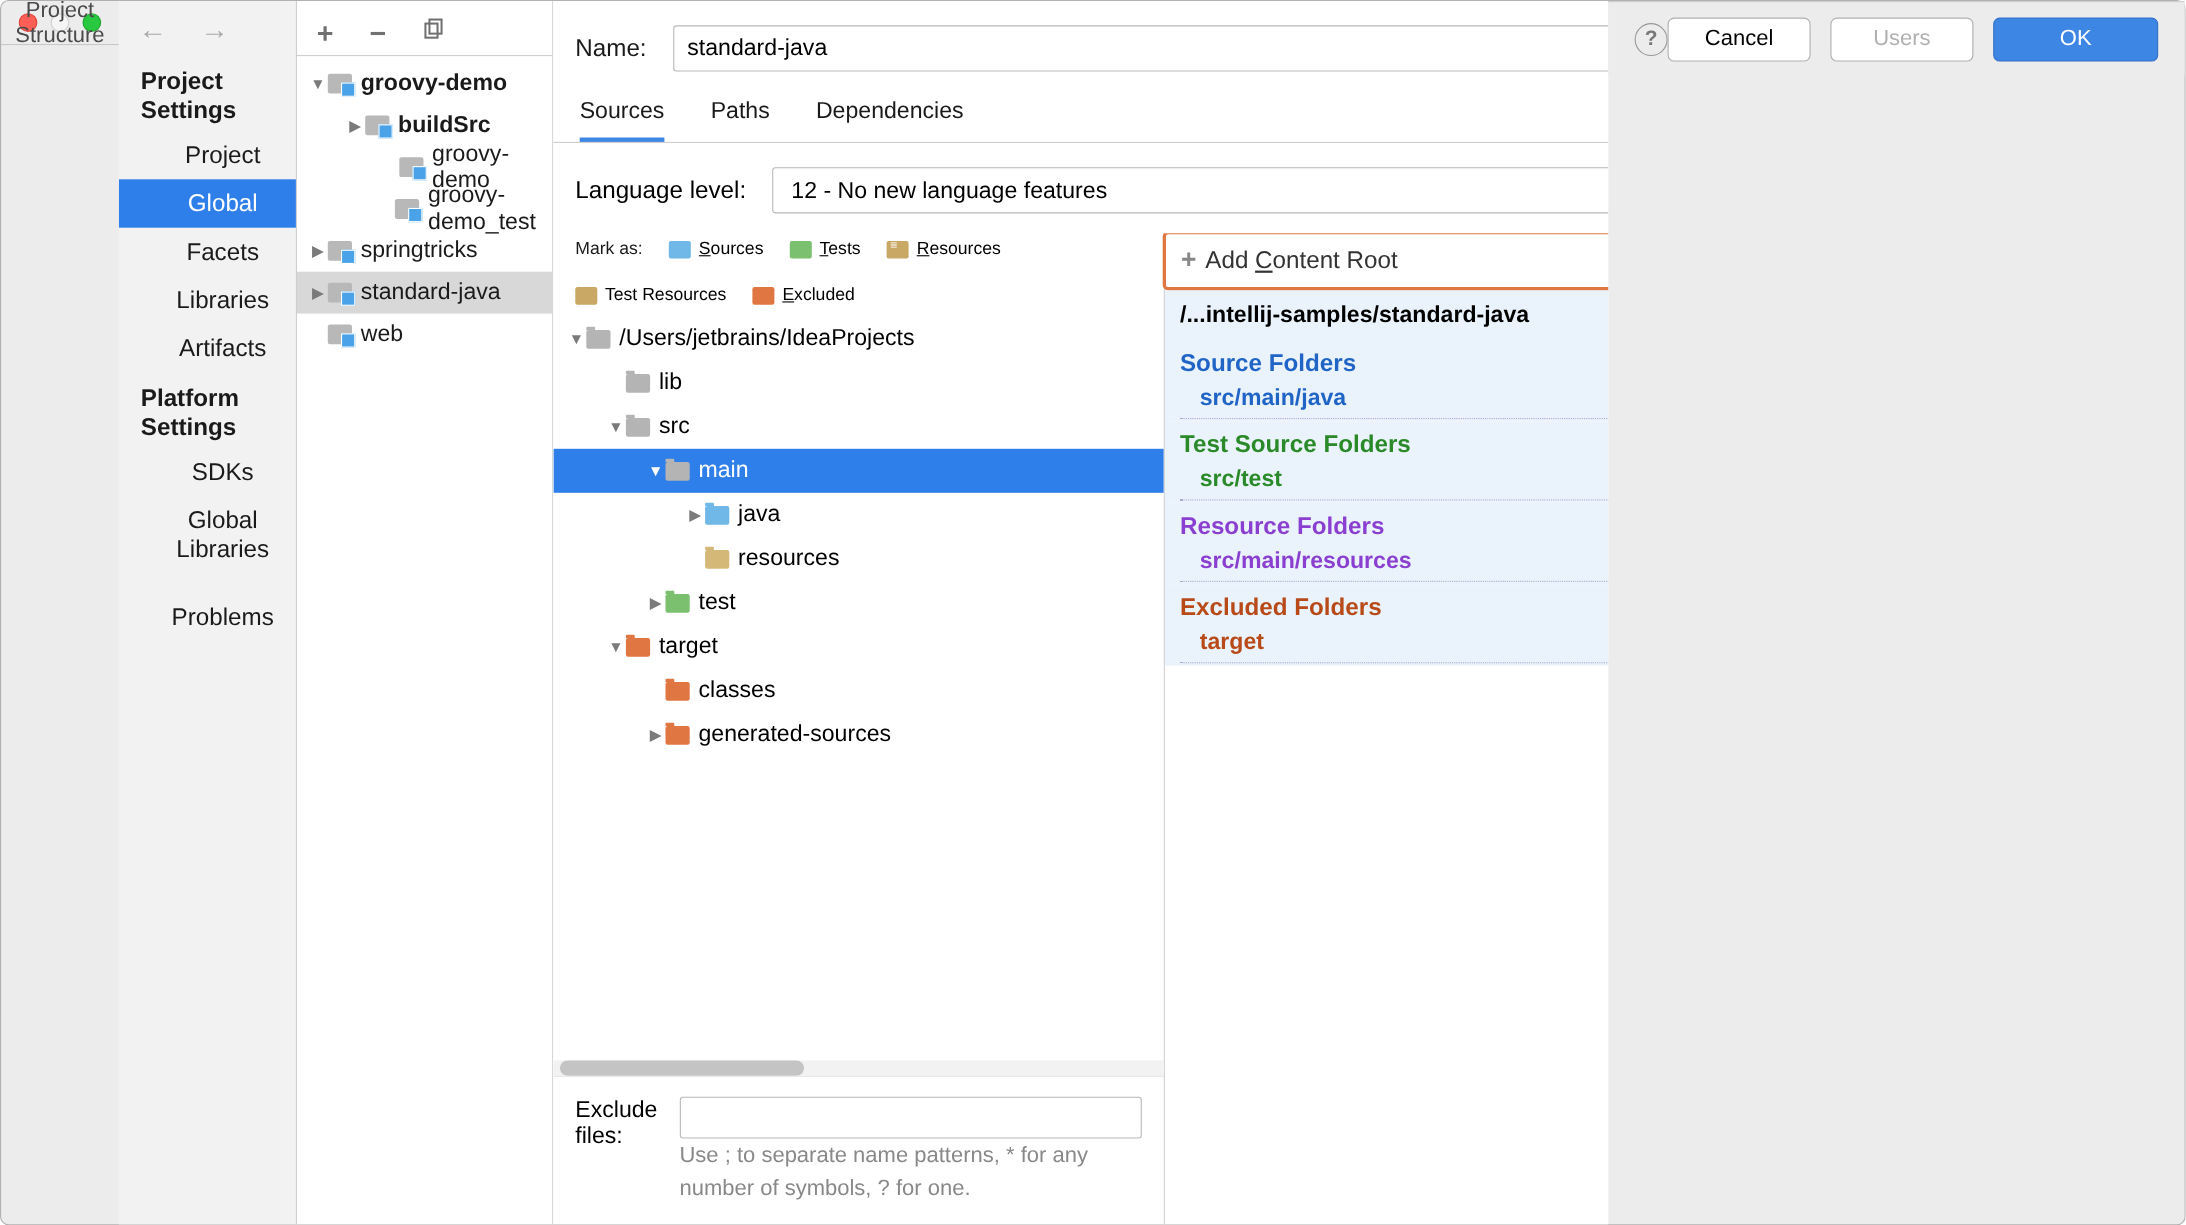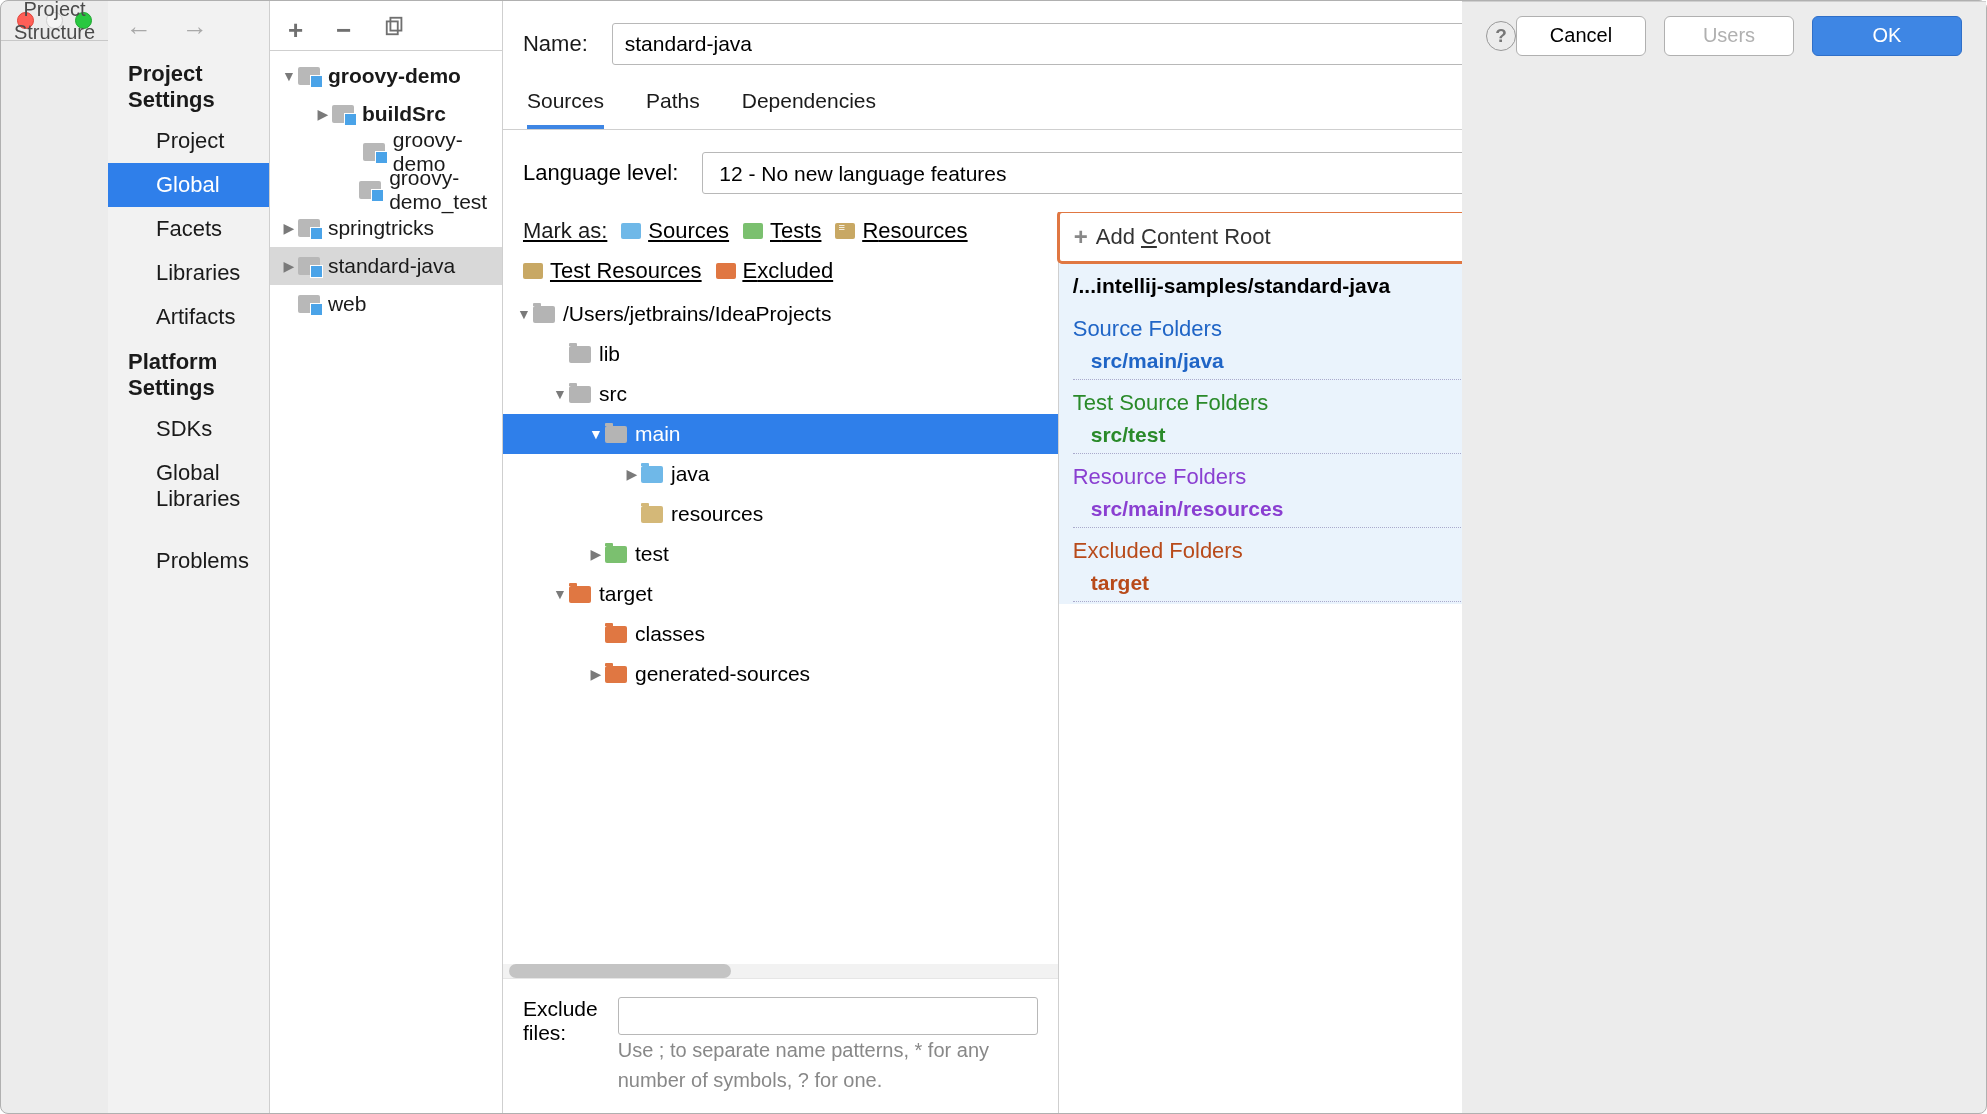--- a/index.html
+++ b/index.html
@@ -11,21 +11,21 @@
 .t-red { background: #ff5f57; border: 1px solid #e14137; }
 .t-yel { background: #f5f5f5; border: 1px solid #d0d0d0; }
 .t-grn { background: #28c840; border: 1px solid #1fa62f; }
 .title { position: absolute; left: 0; right: 0; text-align: center; font-size: 20px; color: #4a4a4a; }
 .body { flex: 1; display: flex; background: #fff; overflow: hidden; }
 
 
 .sidebar { width: 370px; background: #f2f2f2; border-right: 1px solid #cfcfcf; display: flex; flex-direction: column; }
 .nav-arrows { height: 50px; display: flex; align-items: center; gap: 30px; padding-left: 18px; color: #a9a9a9; font-size: 26px; }
 .sidebar h3 { font-size: 22px; font-weight: 700; color: #1a1a1a; padding: 10px 20px 6px; }
-.side-item { font-size: 22px; color: #1a1a1a; padding: 9px 20px 9px 48px; cursor: default; }
+.side-item { font-size: 22px; color: #1a1a1a; padding: 9px 20px 9px 48px; cursor: default; text-align: center; }
 .side-item.selected { background: #2f7fea; color: #fff; }
 .side-item.spaced { margin-top: 18px; }
 
 
 .mid { width: 425px; border-right: 1px solid #cfcfcf; background: #fff; display: flex; flex-direction: column; }
 .mid-tb { height: 50px; border-bottom: 1px solid #cfcfcf; display: flex; align-items: center; gap: 26px; padding-left: 18px; color: #707070; }
 .mid-tb svg, .mid-tb span { width: 22px; height: 22px; }
 .tree { flex: 1; overflow: auto; padding-top: 6px; font-size: 21px; color: #1a1a1a; }
 .tn { display: flex; align-items: center; height: 38px; padding-right: 8px; }
 .tn .arrow { width: 18px; text-align: center; color: #7a7a7a; font-size: 14px; }
@@ -41,21 +41,21 @@
 .name-row label { font-size: 22px; color: #1a1a1a; }
 .name-row input { flex: 1; height: 42px; font-size: 21px; padding: 0 12px; border: 1px solid #b8b8b8; border-radius: 3px; }
 .tabs { display: flex; gap: 42px; padding: 12px 24px 0; border-bottom: 1px solid #cfcfcf; font-size: 21px; }
 .tab { padding-bottom: 12px; color: #1a1a1a; border-bottom: 4px solid transparent; }
 .tab.active { border-bottom-color: #3e86e4; }
 .lang-row { display: flex; align-items: center; gap: 24px; padding: 22px 30px 18px 20px; font-size: 22px; }
 .lang-row select { flex: 0 0 780px; height: 42px; font-size: 21px; padding: 0 12px; border: 1px solid #b8b8b8; border-radius: 3px; background: #fff; }
 
 .cols { flex: 1; display: flex; overflow: hidden; }
 .col-a { flex: 1; display: flex; flex-direction: column; border-right: 1px solid #cfcfcf; min-width: 0; }
-.mark-row { display: flex; align-items: center; padding: 6px 10px 10px 20px; gap: 14px; font-size: 22px; flex-wrap: wrap; text-decoration: underline; }
+.mark-row { display: flex; align-items: center; padding: 6px 10px 10px 20px; gap: 24px; font-size: 16px; flex-wrap: wrap; }
 .mark-row .lbl { color: #1a1a1a; }
 .mark { display: flex; align-items: center; gap: 7px; }
 .mark .sw { width: 20px; height: 16px; border-radius: 2px; }
 .c-src { background: #6fb8e8; }
 .c-tst { background: #7bc06f; }
 .c-res { background: #c8a864; position: relative; }
 .c-res::after { content: "≡"; position: absolute; font-size: 11px; color: #fff; left: 3px; top: -2px; }
 .c-trs { background: #c8a864; }
 .c-exc { background: #e07742; }
 .src-tree { flex: 1; overflow: auto; font-size: 21px; }
@@ -75,21 +75,21 @@
 .excl-row { display: flex; align-items: flex-start; padding: 18px 20px; gap: 20px; font-size: 21px; border-top: 1px solid #e6e6e6; }
 .excl-row input { width: 420px; height: 38px; border: 1px solid #b8b8b8; border-radius: 3px; padding: 0 10px; font-size: 20px; }
 .hint { font-size: 20px; color: #888; line-height: 1.5; max-width: 430px; }
 
 .col-b { width: 532px; display: flex; flex-direction: column; }
 .add-root { border: 3px solid #e07742; border-radius: 5px; margin: -2px 4px 0 -2px; padding: 10px 14px; display: flex; align-items: center; font-size: 22px; color: #333; gap: 8px; }
 .add-root .plus { font-size: 24px; color: #888; font-weight: 700; }
 .root-path { background: #eaf3fc; padding: 10px 14px; font-size: 21px; font-weight: 700; display: flex; justify-content: space-between; align-items: center; }
 .root-path .x { color: #999; font-weight: 400; font-size: 20px; cursor: default; }
 .grp { padding: 8px 14px 2px; background: #eaf3fc; }
-.grp h4 { font-size: 22px; font-weight: 400; margin-bottom: 4px; }
+.grp h4 { font-size: 22px; font-weight: 700; margin-bottom: 4px; }
 .grp .entry { display: flex; align-items: center; justify-content: space-between; font-size: 21px; padding: 3px 0 6px 18px; border-bottom: 1px dotted #aac; font-weight: bold; }
 .grp .entry .acts { display: flex; gap: 14px; color: #999; font-size: 18px; }
 .h-src { color: #2065c6; }
 .h-tst { color: #2a8a2a; }
 .h-res { color: #8a3fd1; }
 .h-exc { color: #b84a1a; }
 .e-src { color: #2065c6; }
 .e-tst { color: #2a8a2a; }
 .e-res { color: #8a3fd1; }
 .e-exc { color: #b84a1a; }

